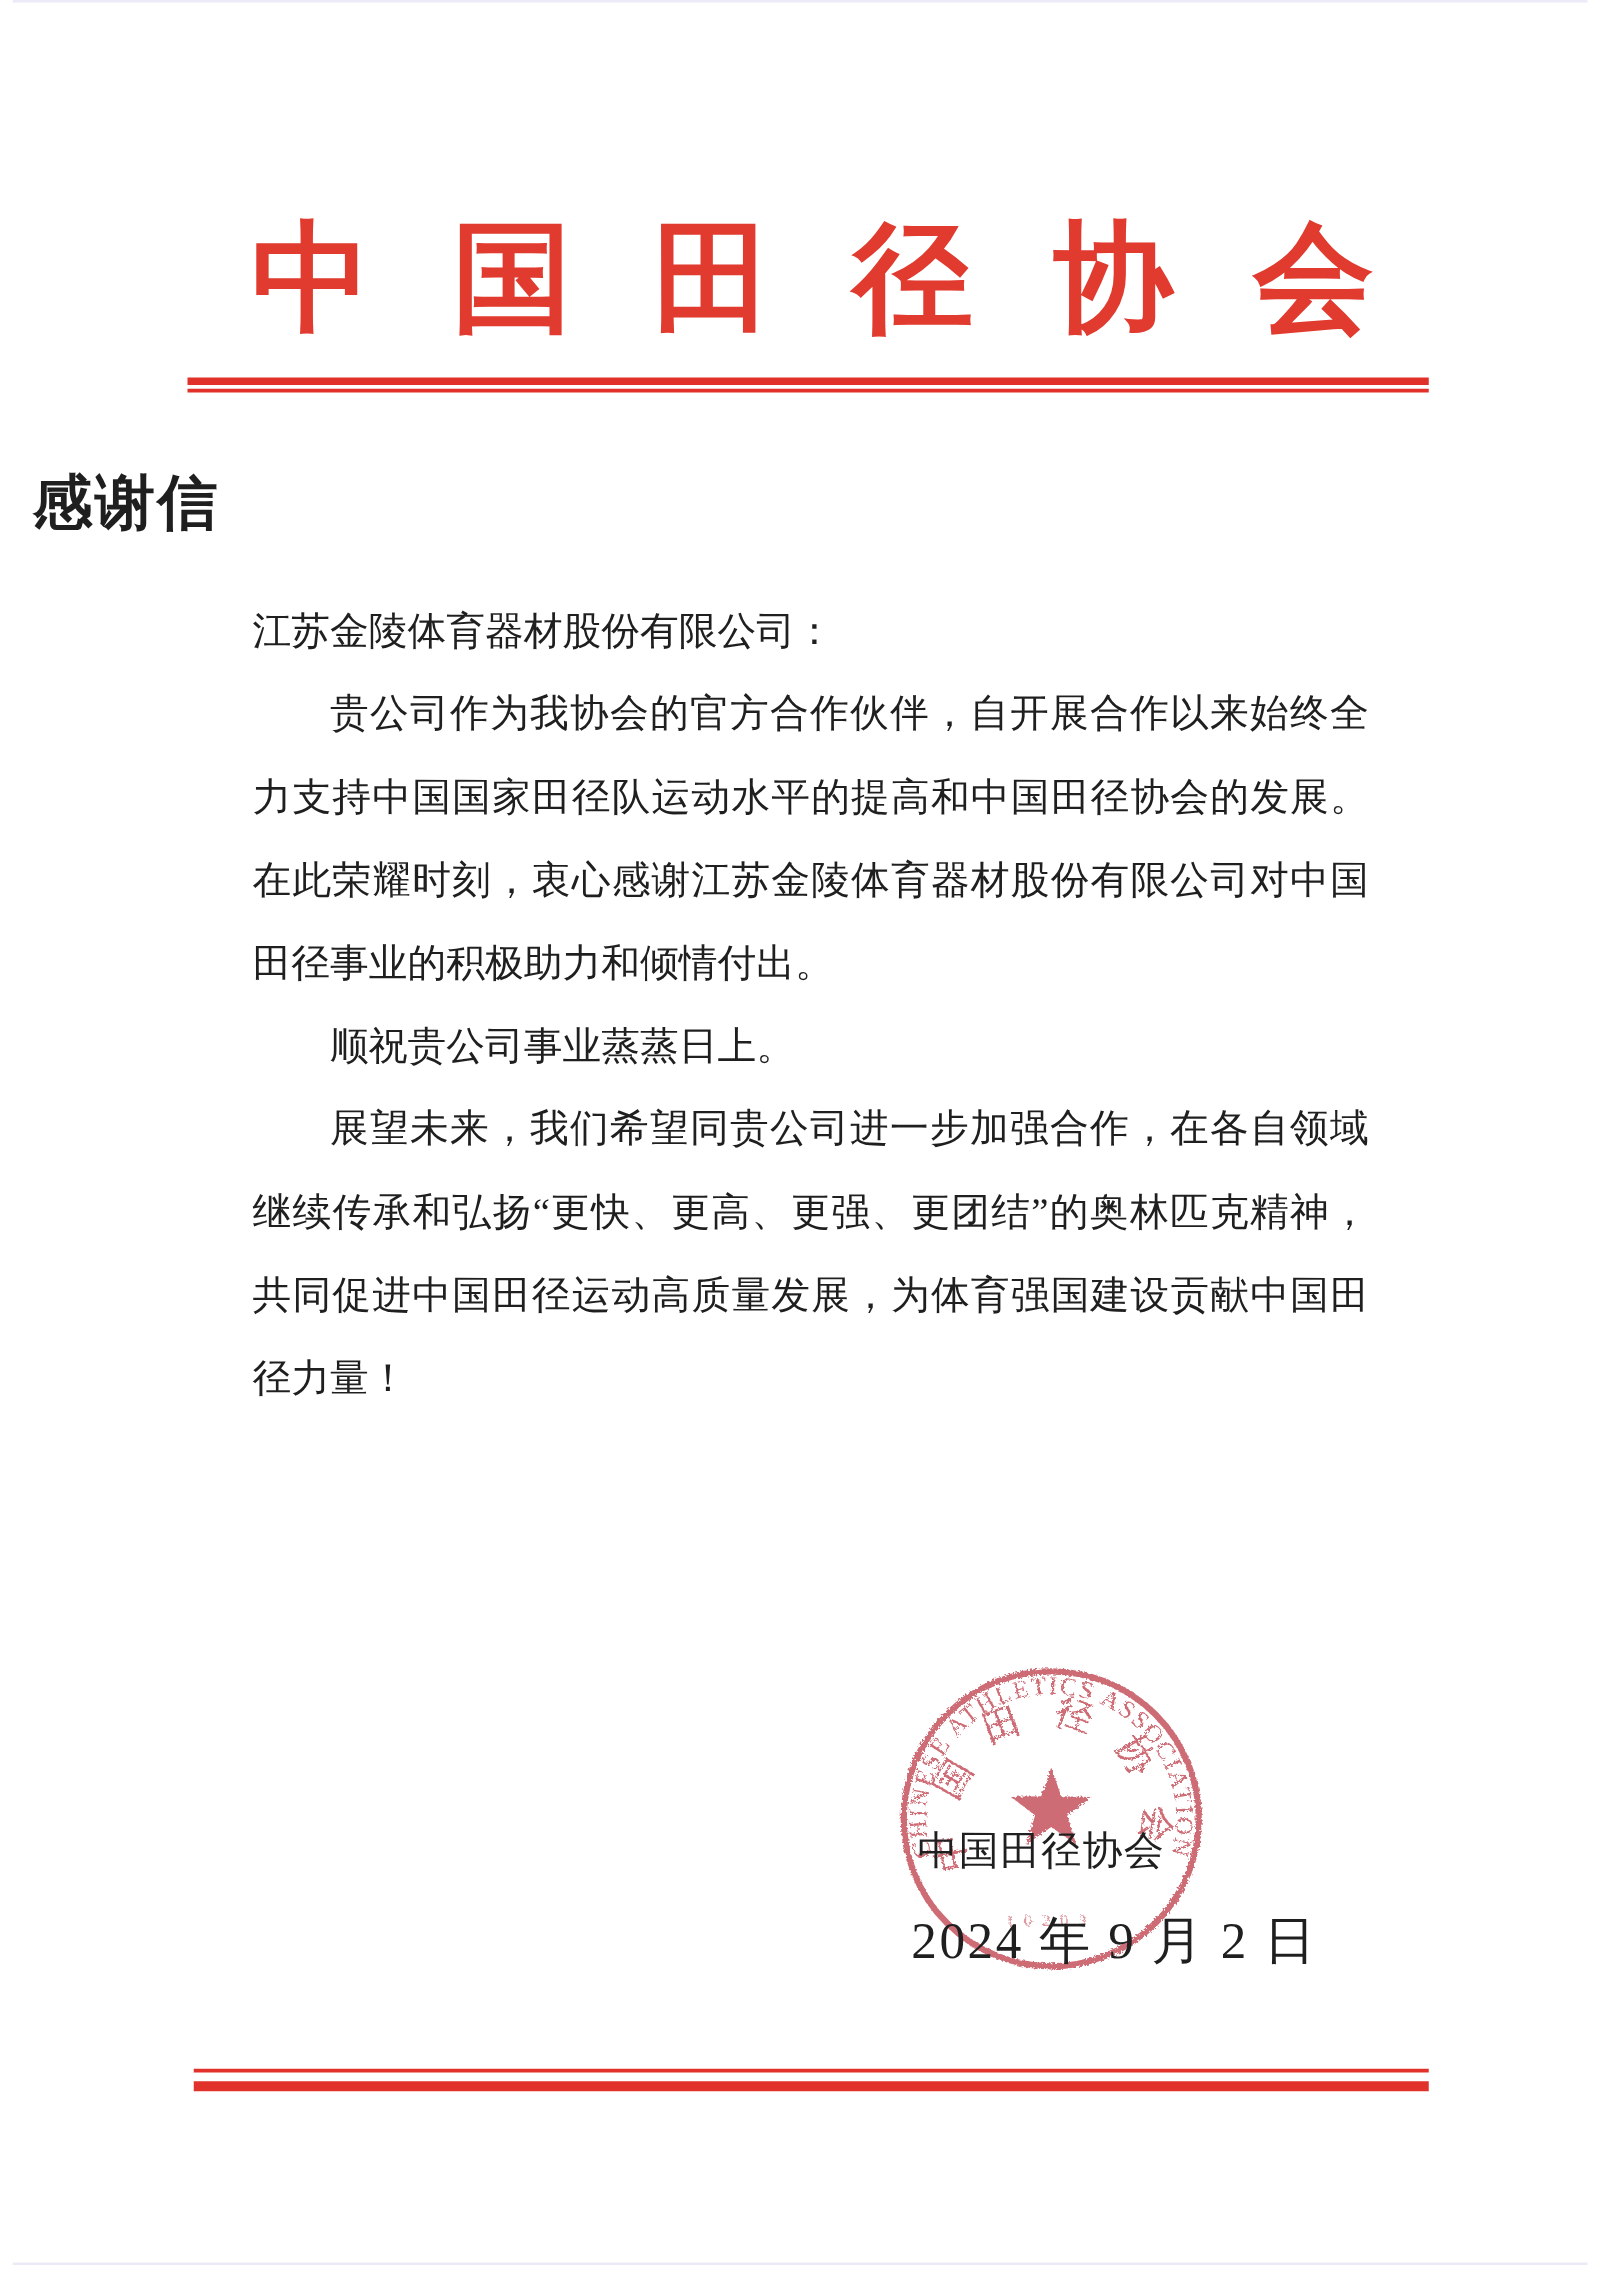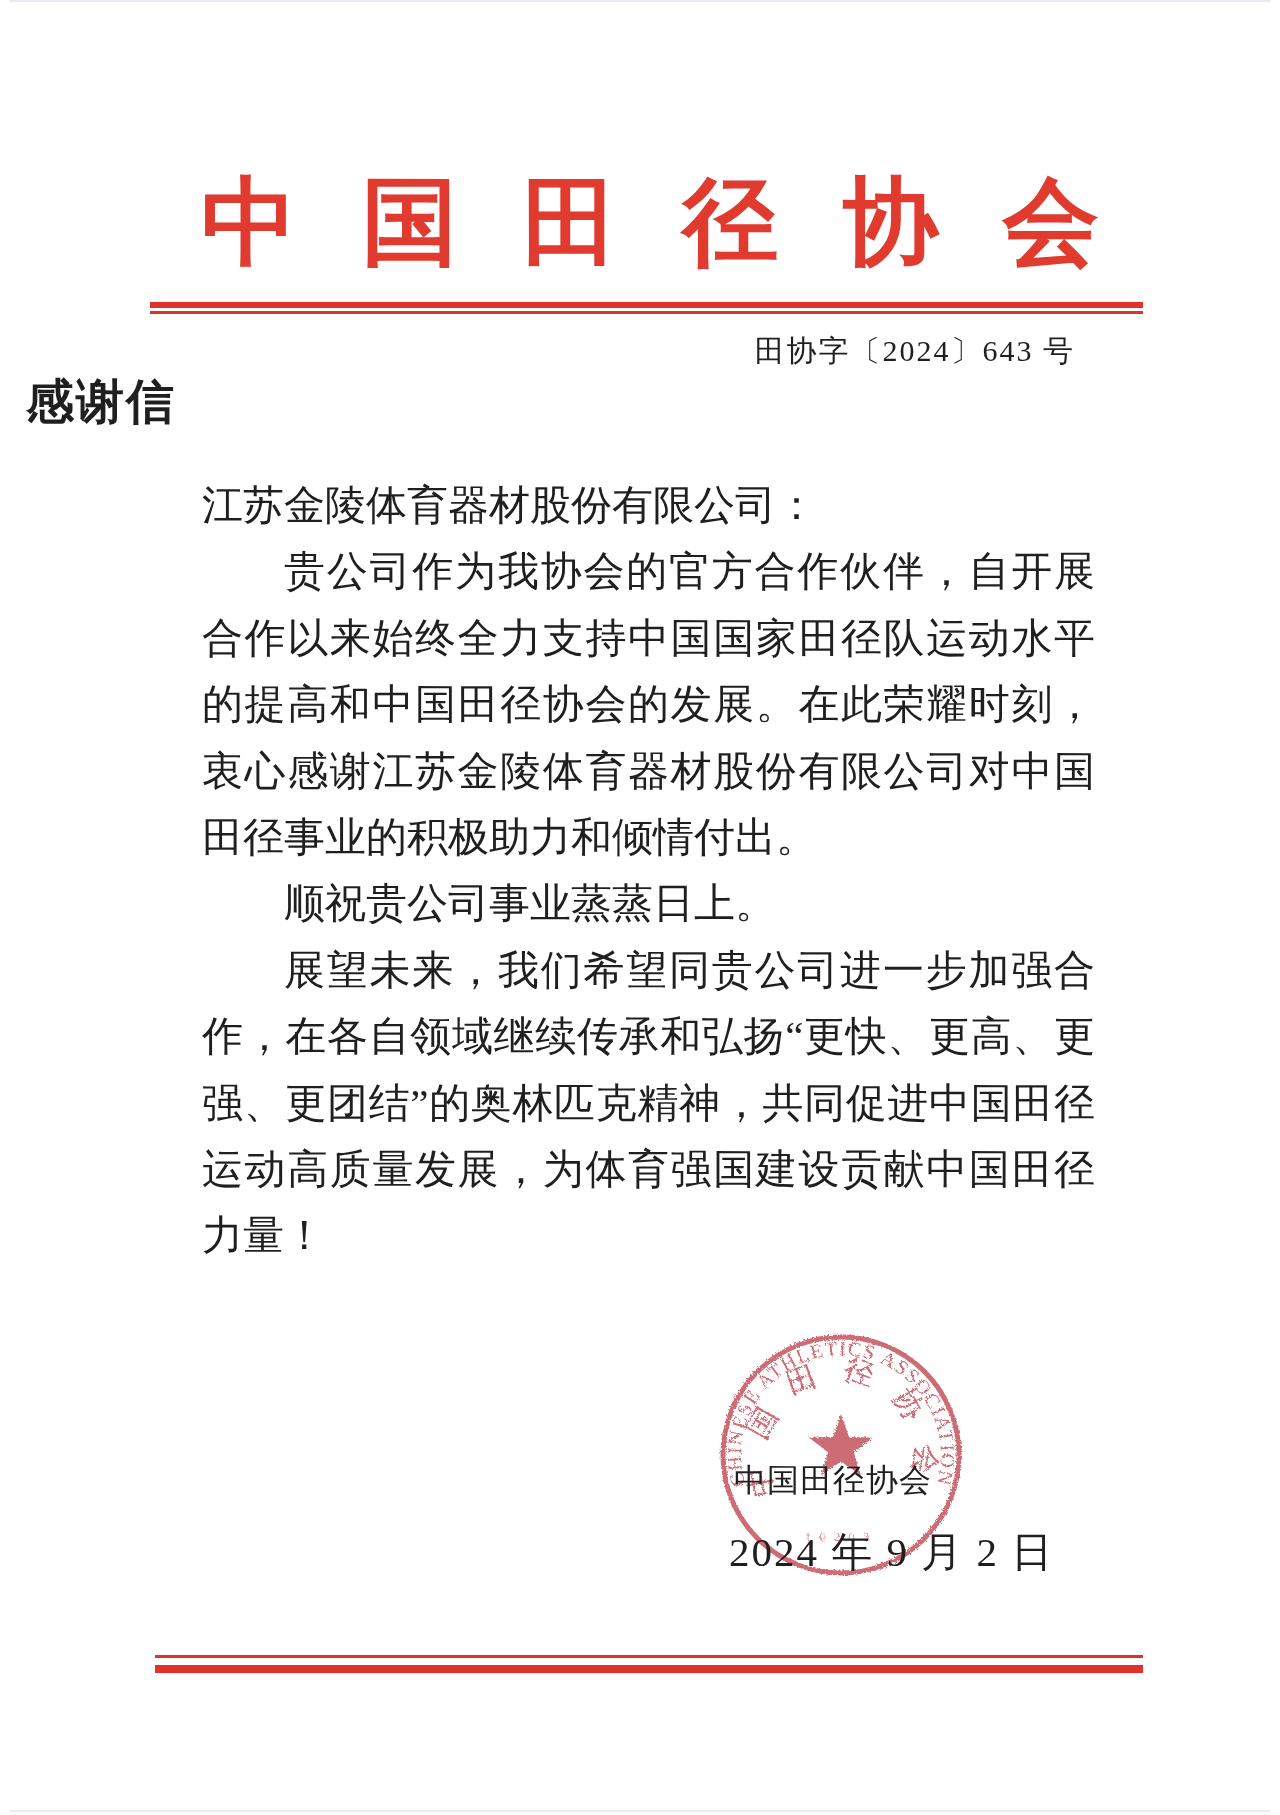--- a/index.html
+++ b/index.html
@@ -67,21 +67,21 @@
     font-size:48px;
     font-weight:700;
     color:var(--text-black);
     letter-spacing:2px;
   }
 
   
   .letter-body{
     position:absolute;
     top:472px;left:192px;width:893px;
-    font-size:41px;
+    font-size:31px;
     line-height:66.4px;
     color:var(--text-black);
     text-align:justify;
     text-justify:inter-character;
   }
   .letter-body p{margin:0;text-indent:2em;}
   .letter-body p.salutation{text-indent:0;}
 
   
   .stamp{
@@ -115,21 +115,20 @@
 
 <div class="page">
 
   <div class="edge-line edge-top"></div>
 
   <h1 class="masthead">中国田径协会</h1>
 
   <div class="rule rule-top-thick"></div>
   <div class="rule rule-top-thin"></div>
 
-  <div class="doc-number">田协字〔2024〕643 号</div>
 
   <h2 class="letter-title">感谢信</h2>
 
   <div class="letter-body">
     <p class="salutation">江苏金陵体育器材股份有限公司：</p>
     <p>贵公司作为我协会的官方合作伙伴，自开展合作以来始终全力支持中国国家田径队运动水平的提高和中国田径协会的发展。在此荣耀时刻，衷心感谢江苏金陵体育器材股份有限公司对中国田径事业的积极助力和倾情付出。</p>
     <p>顺祝贵公司事业蒸蒸日上。</p>
     <p>展望未来，我们希望同贵公司进一步加强合作，在各自领域继续传承和弘扬“更快、更高、更强、更团结”的奥林匹克精神，共同促进中国田径运动高质量发展，为体育强国建设贡献中国田径力量！</p>
   </div>
 

